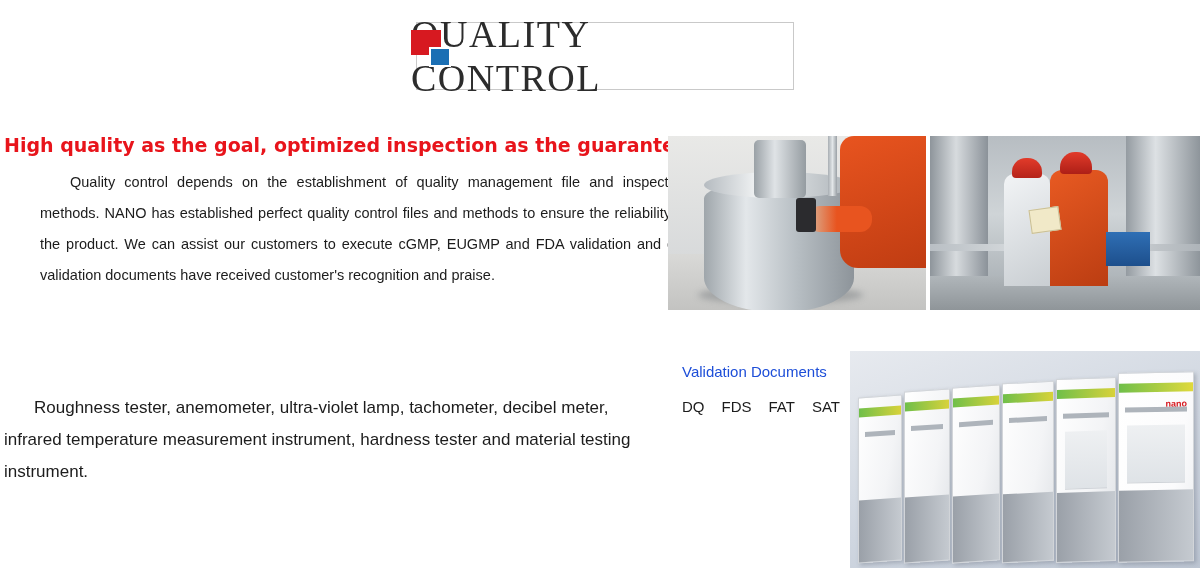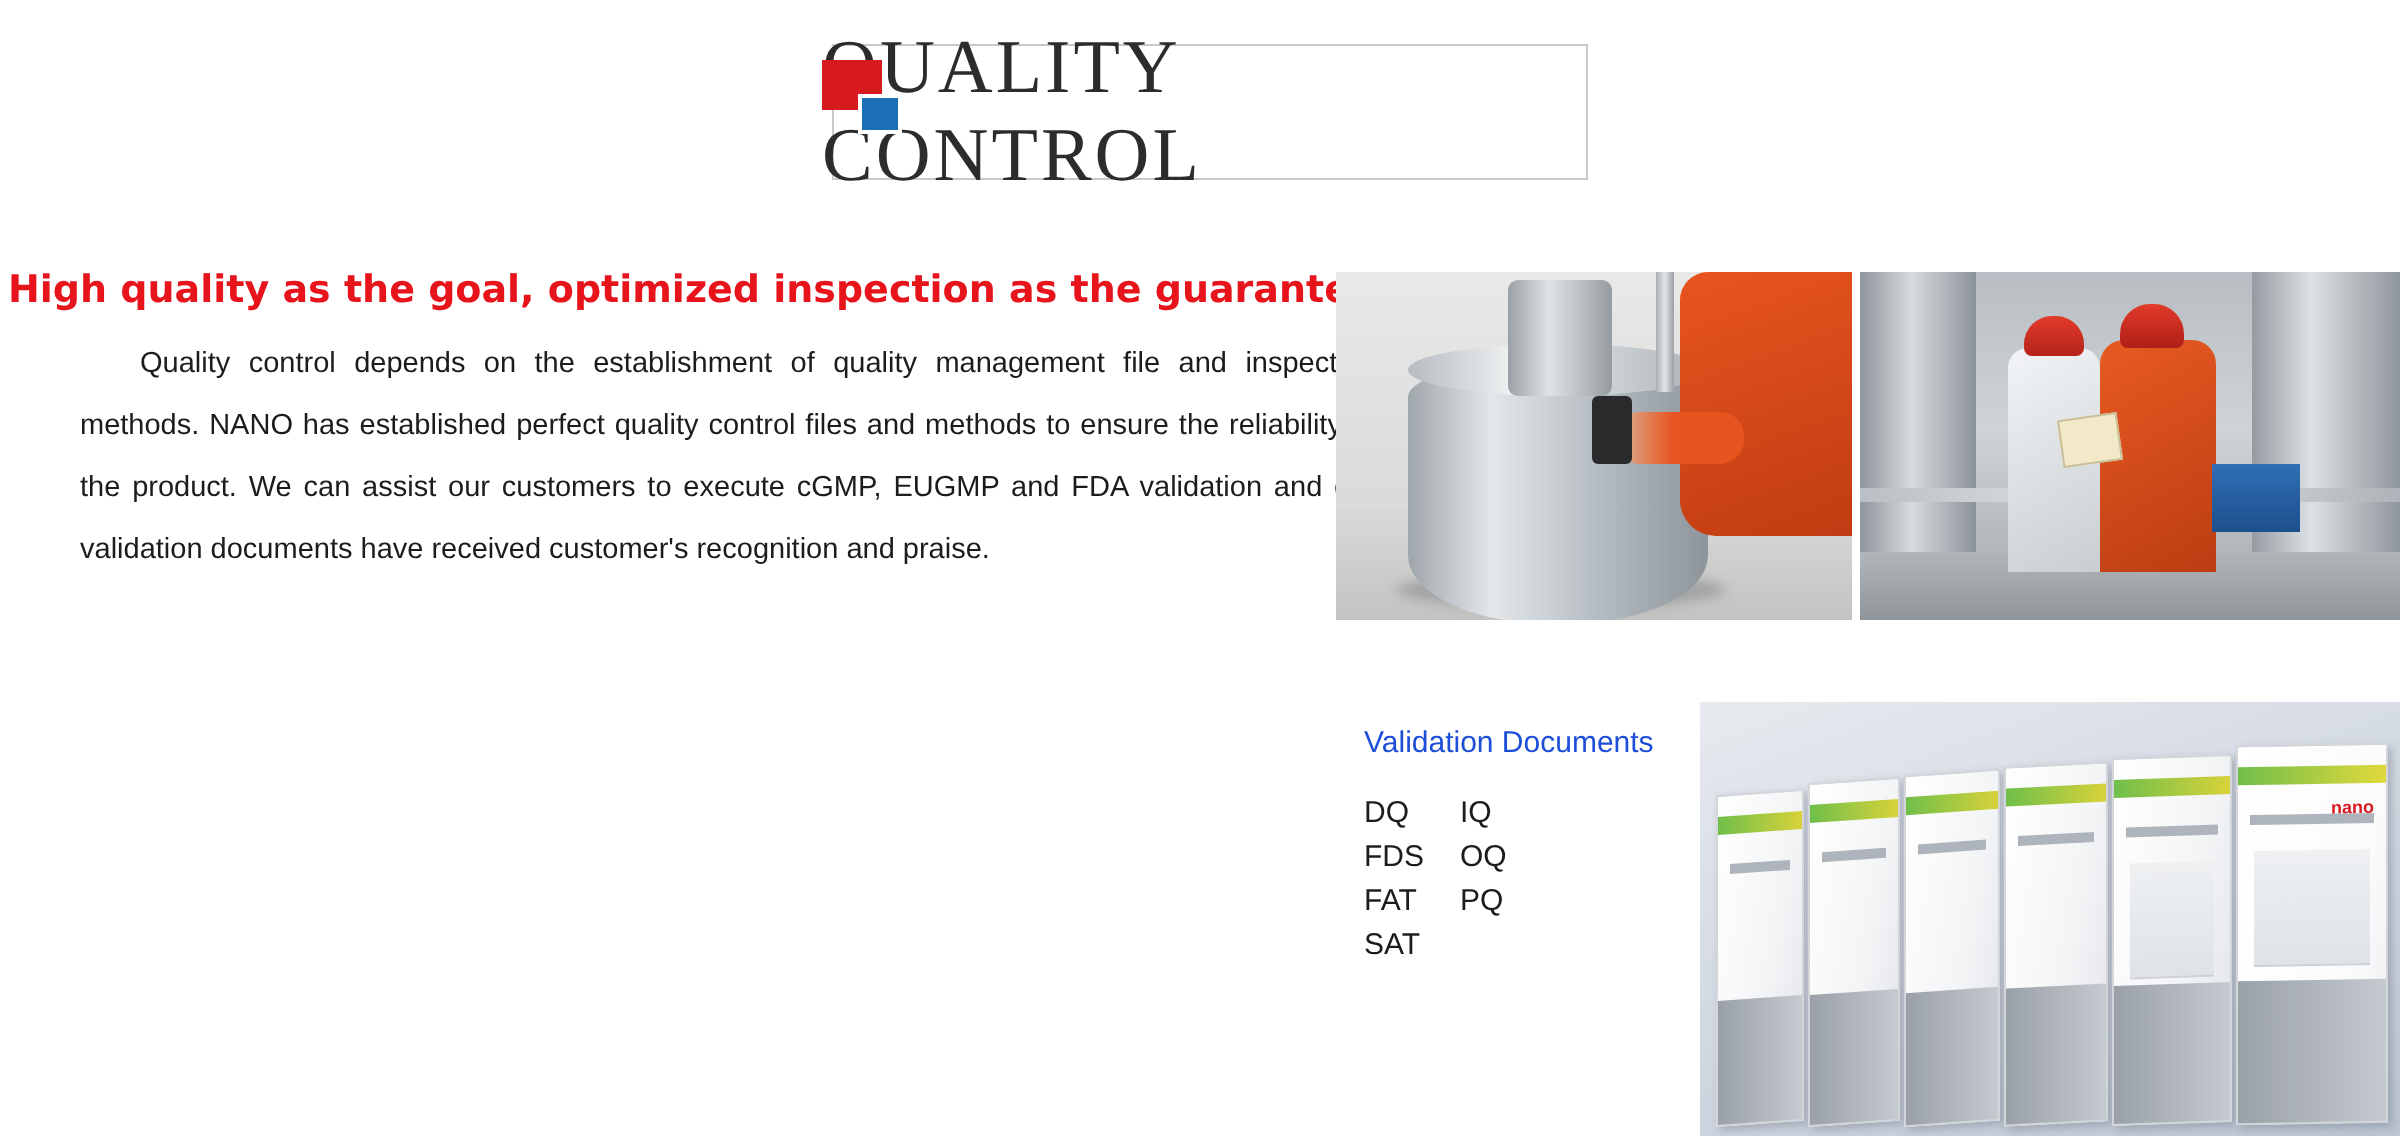--- a/index.html
+++ b/index.html
@@ -160,21 +160,21 @@
   }
   .vd-list {
     position: absolute;
     left: 682px; top: 398px;
     display: flex;
     gap: 18px;
     font-size: 15px;
     color: #1c1c1c;
     line-height: 18px;
   }
-  .vd-col { display: flex; flex-direction: column; gap: 4px; }
+  .vd-col { display: flex; flex-direction: row; gap: 17px; }
 
   .vd-image {
     position: absolute;
     left: 850px; top: 351px;
     width: 350px; height: 217px;
     background: linear-gradient(160deg,#e7eaef 0%,#cfd6e0 55%,#bcc5d2 100%);
     overflow: hidden;
   }
   .booklet {
     position: absolute;
@@ -259,20 +259,21 @@
       <div class="pb-floor"></div>
       <div class="pb-p1"></div>
       <div class="pb-p1h"></div>
       <div class="pb-p2"></div>
       <div class="pb-p2h"></div>
       <div class="pb-board"></div>
       <div class="pb-blue"></div>
     </div>
   </div>
 
+  <div class="body-text2">Roughness tester, anemometer, ultra-violet lamp, tachometer, decibel meter, infrared temperature measurement instrument, hardness tester and material testing instrument.</div>
 
   <div class="vd-title">Validation Documents</div>
   <div class="vd-list">
     <div class="vd-col">
       <span>DQ</span>
       <span>FDS</span>
       <span>FAT</span>
       <span>SAT</span>
     </div>
     <div class="vd-col">

